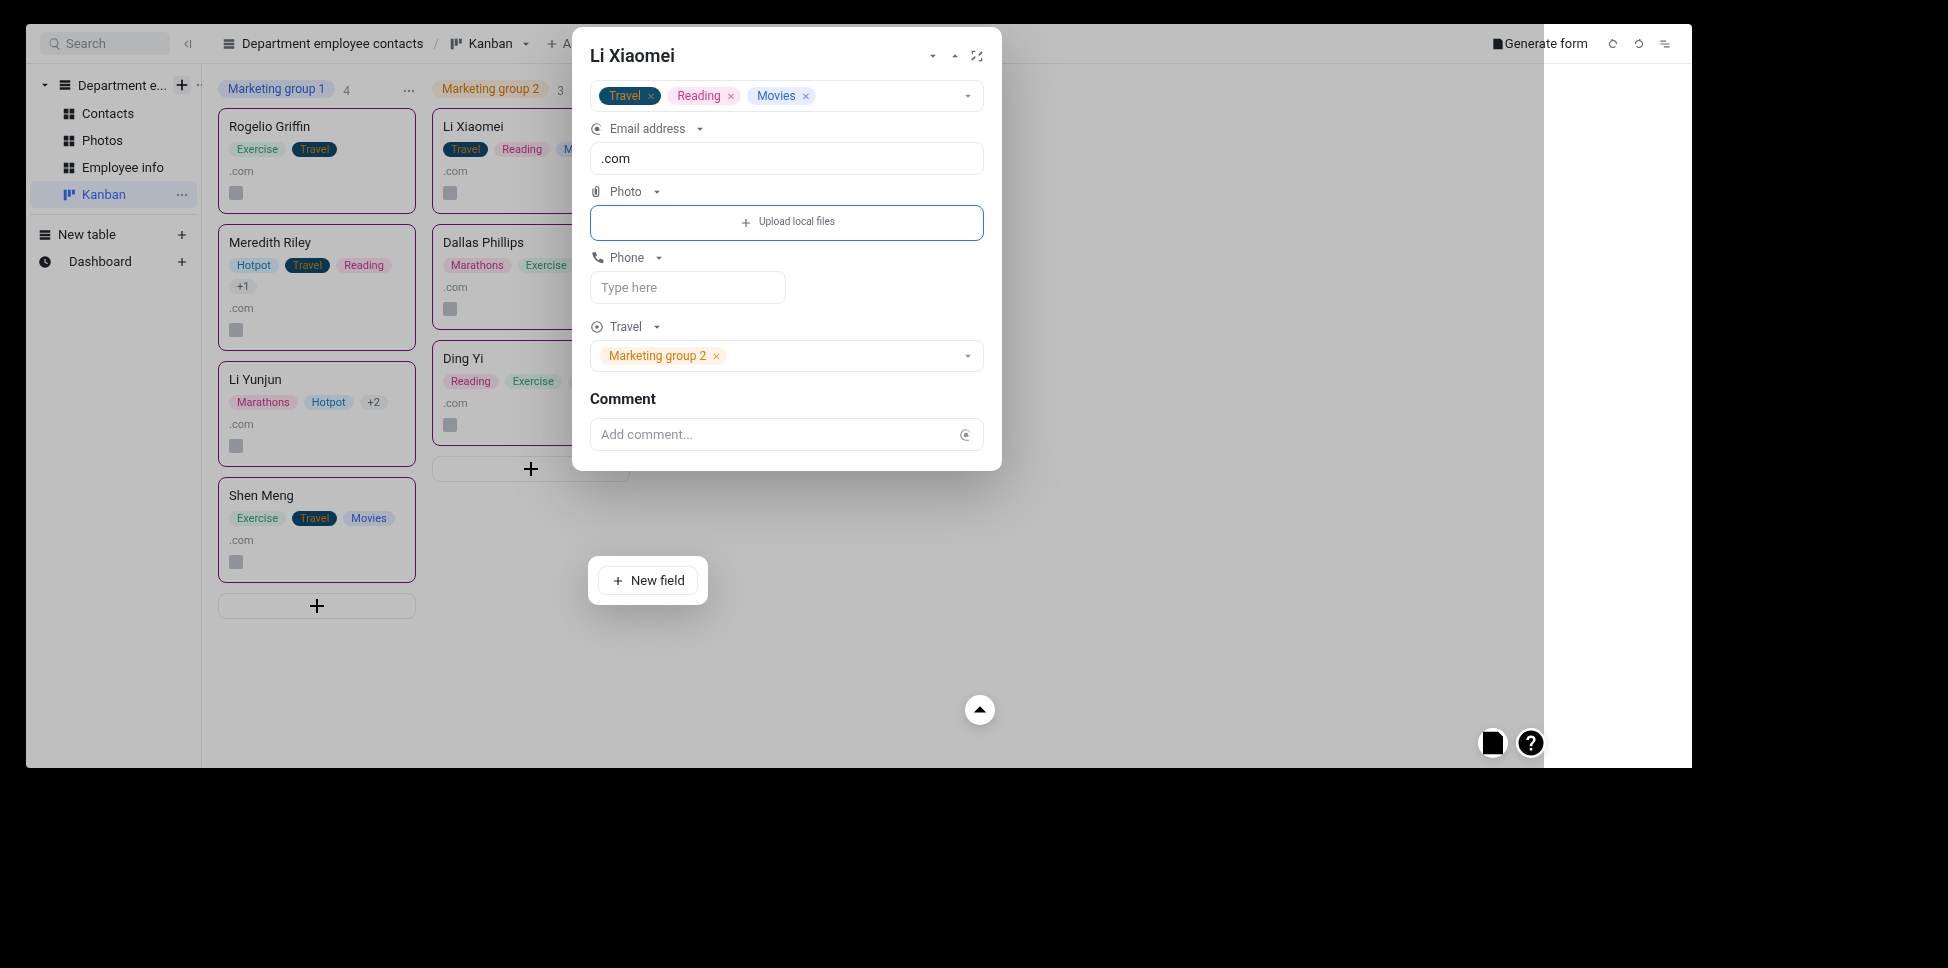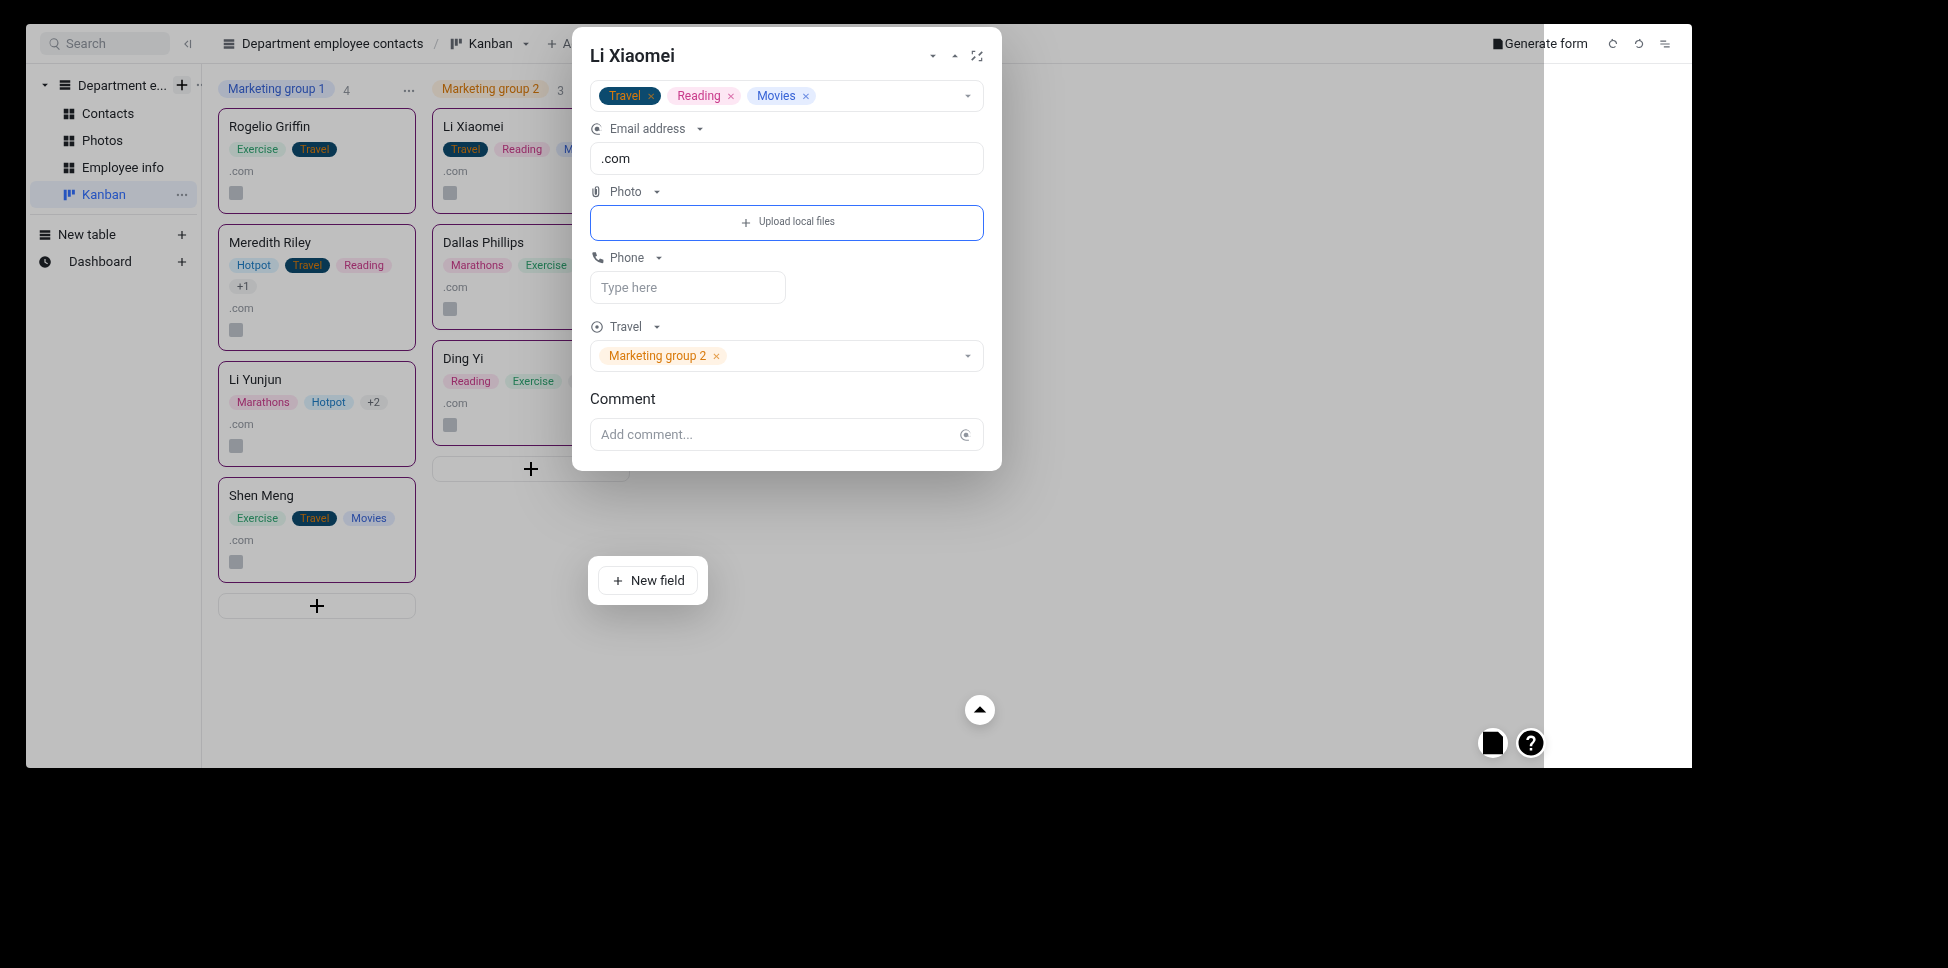--- a/index.html
+++ b/index.html
@@ -69,21 +69,21 @@
 .photo-img{width:112px;height:76px;border-radius:4px;background:linear-gradient(135deg,#6d7a8f,#a9b4c4);position:relative;display:flex;align-items:flex-end;padding:4px}
 .photo-img .fname{position:absolute;top:4px;left:4px;background:rgba(0,0,0,.5);color:#fff;font-size:9px;padding:1px 4px;border-radius:2px}
 .photo-img .acts{position:absolute;left:50%;bottom:4px;transform:translateX(-50%);display:flex;gap:10px;color:#fff;opacity:.9}
 .upload{align-self:center;color:#646a73;font-size:10px;display:flex;align-items:flex-start;gap:6px}
 .phone-in{width:196px}
 .hidden-band{background:#f7f8fa;border-radius:8px;padding:8px 10px;color:#646a73;font-size:12px;display:flex;align-items:center;gap:6px;margin-top:14px}
 .group-chip{border:1px solid #e8e9eb;border-radius:8px;padding:6px 8px;display:flex;align-items:center;position:relative;margin-top:6px}
 .group-chip .dd{position:absolute;right:8px;color:#8f959e}
 .newfield-pop{position:absolute;left:588px;top:556px;background:#fff;border-radius:10px;box-shadow:0 12px 40px rgba(0,0,0,.2);padding:10px}
 .newfield-btn{border:1px solid #e8e9eb;border-radius:8px;padding:6px 12px;display:flex;align-items:center;gap:6px;color:#1f2329;font-size:13px}
-.comment-h{font-size:15px;font-weight:400;margin-top:18px;margin-bottom:10px}
+.comment-h{font-size:15px;font-weight:700;margin-top:18px;margin-bottom:10px}
 .comment-box{border:1px solid #e8e9eb;border-radius:8px;padding:8px 10px;color:#8f959e;display:flex;align-items:center}
 .comment-box .at{margin-left:auto;color:#8f959e}
 .scroll-fab{position:absolute;left:965px;top:695px;width:30px;height:30px;border-radius:50%;background:#fff;box-shadow:0 4px 12px rgba(0,0,0,.15);display:flex;align-items:center;justify-content:center;color:#646a73}
 .float-btn{position:absolute;width:30px;height:30px;border-radius:50%;background:#fff;box-shadow:0 2px 8px rgba(0,0,0,.12);display:flex;align-items:center;justify-content:center;color:#646a73}
 .p-blue{background:#e5edff;color:#3763d6}
 .p-orange{background:#fff3e5;color:#d97a0b}
 .p-gray{background:#f2f3f5;color:#646a73}
 svg{width:100%;height:100%}
 </style>
 </head>

